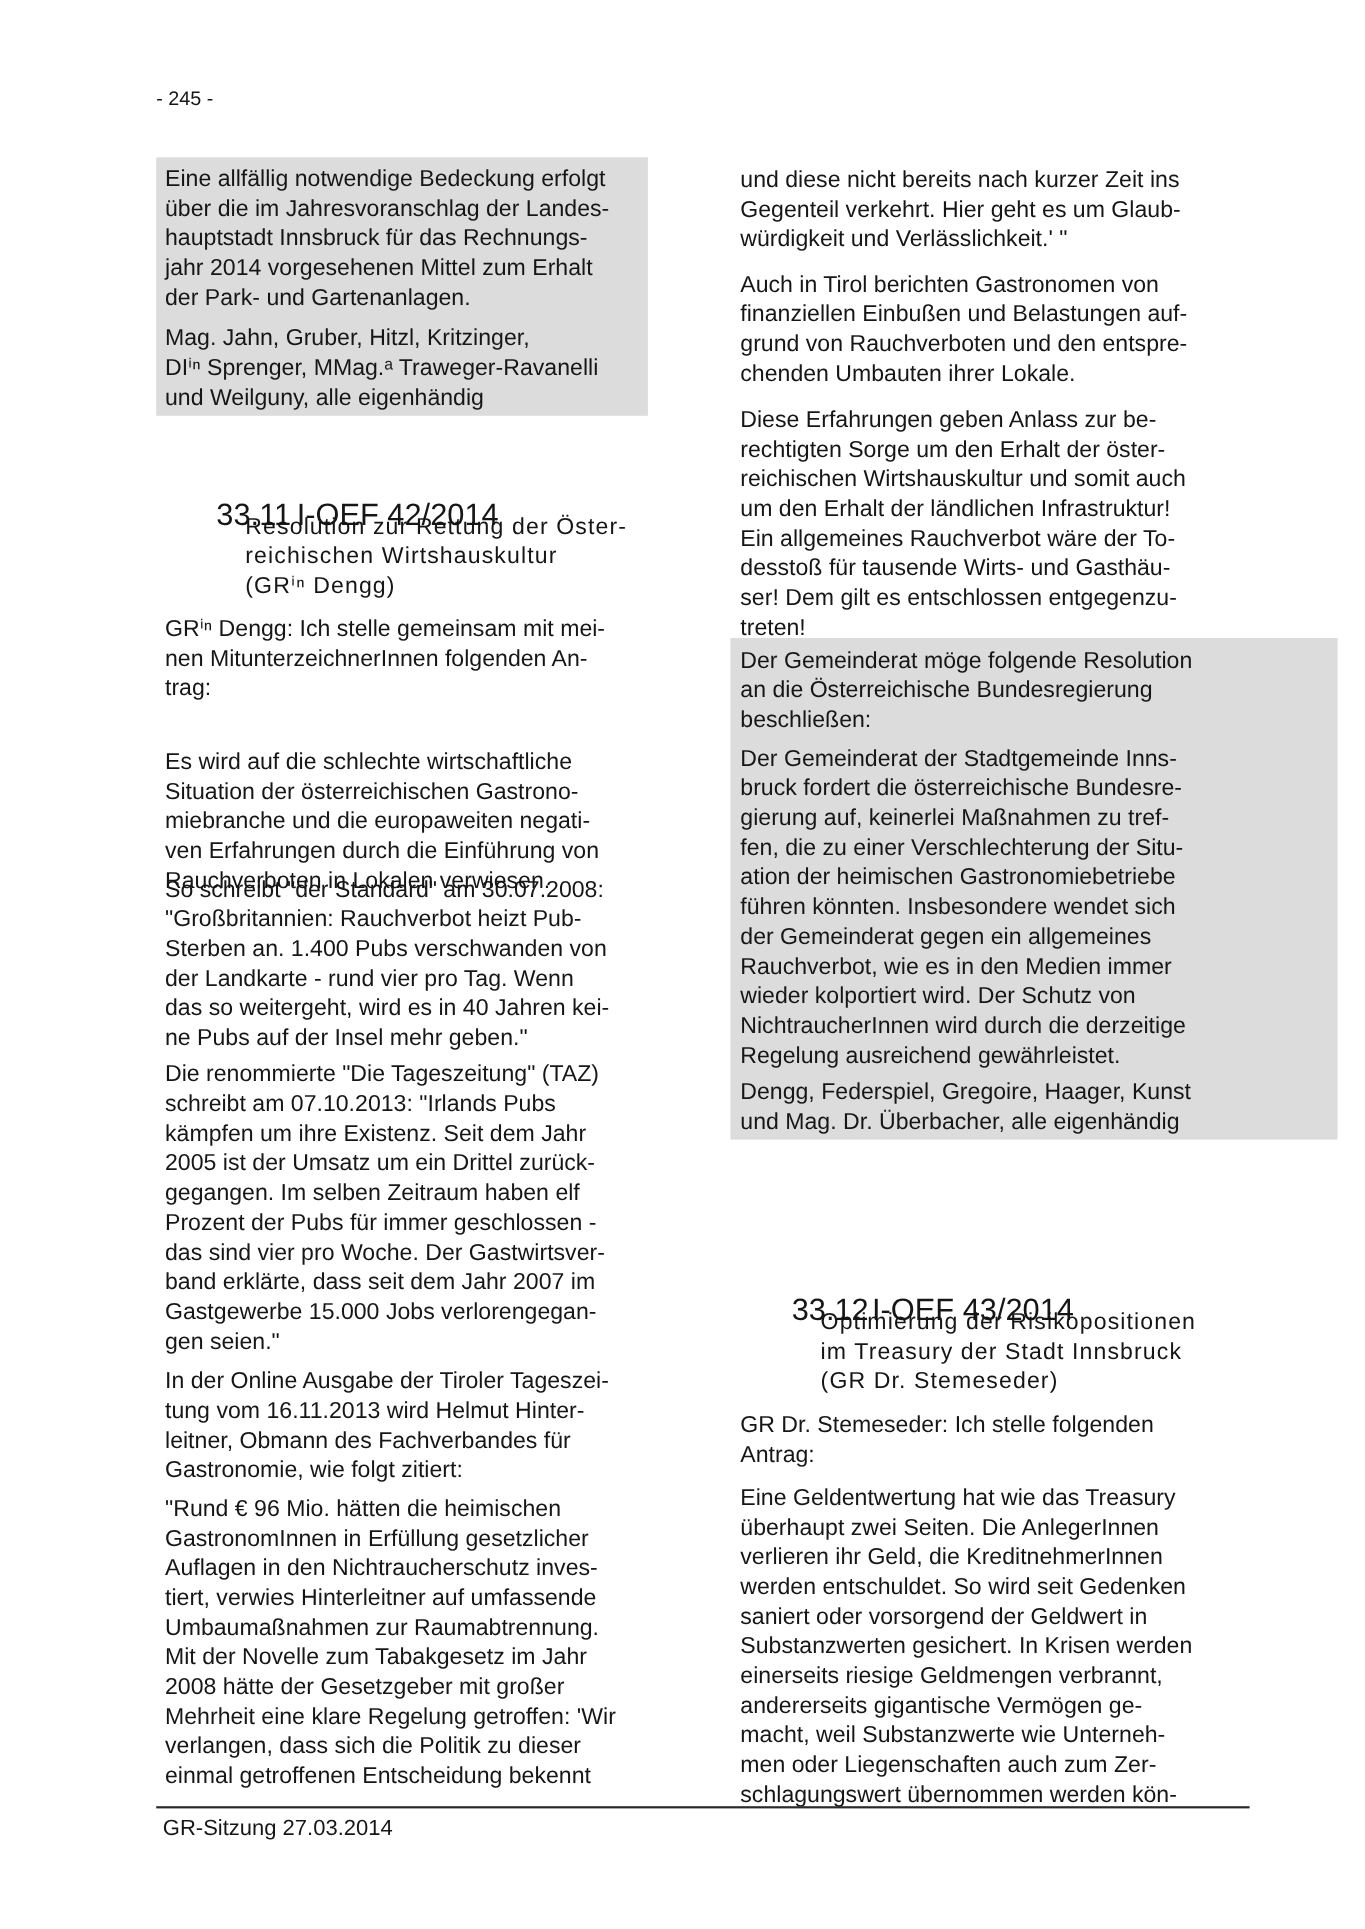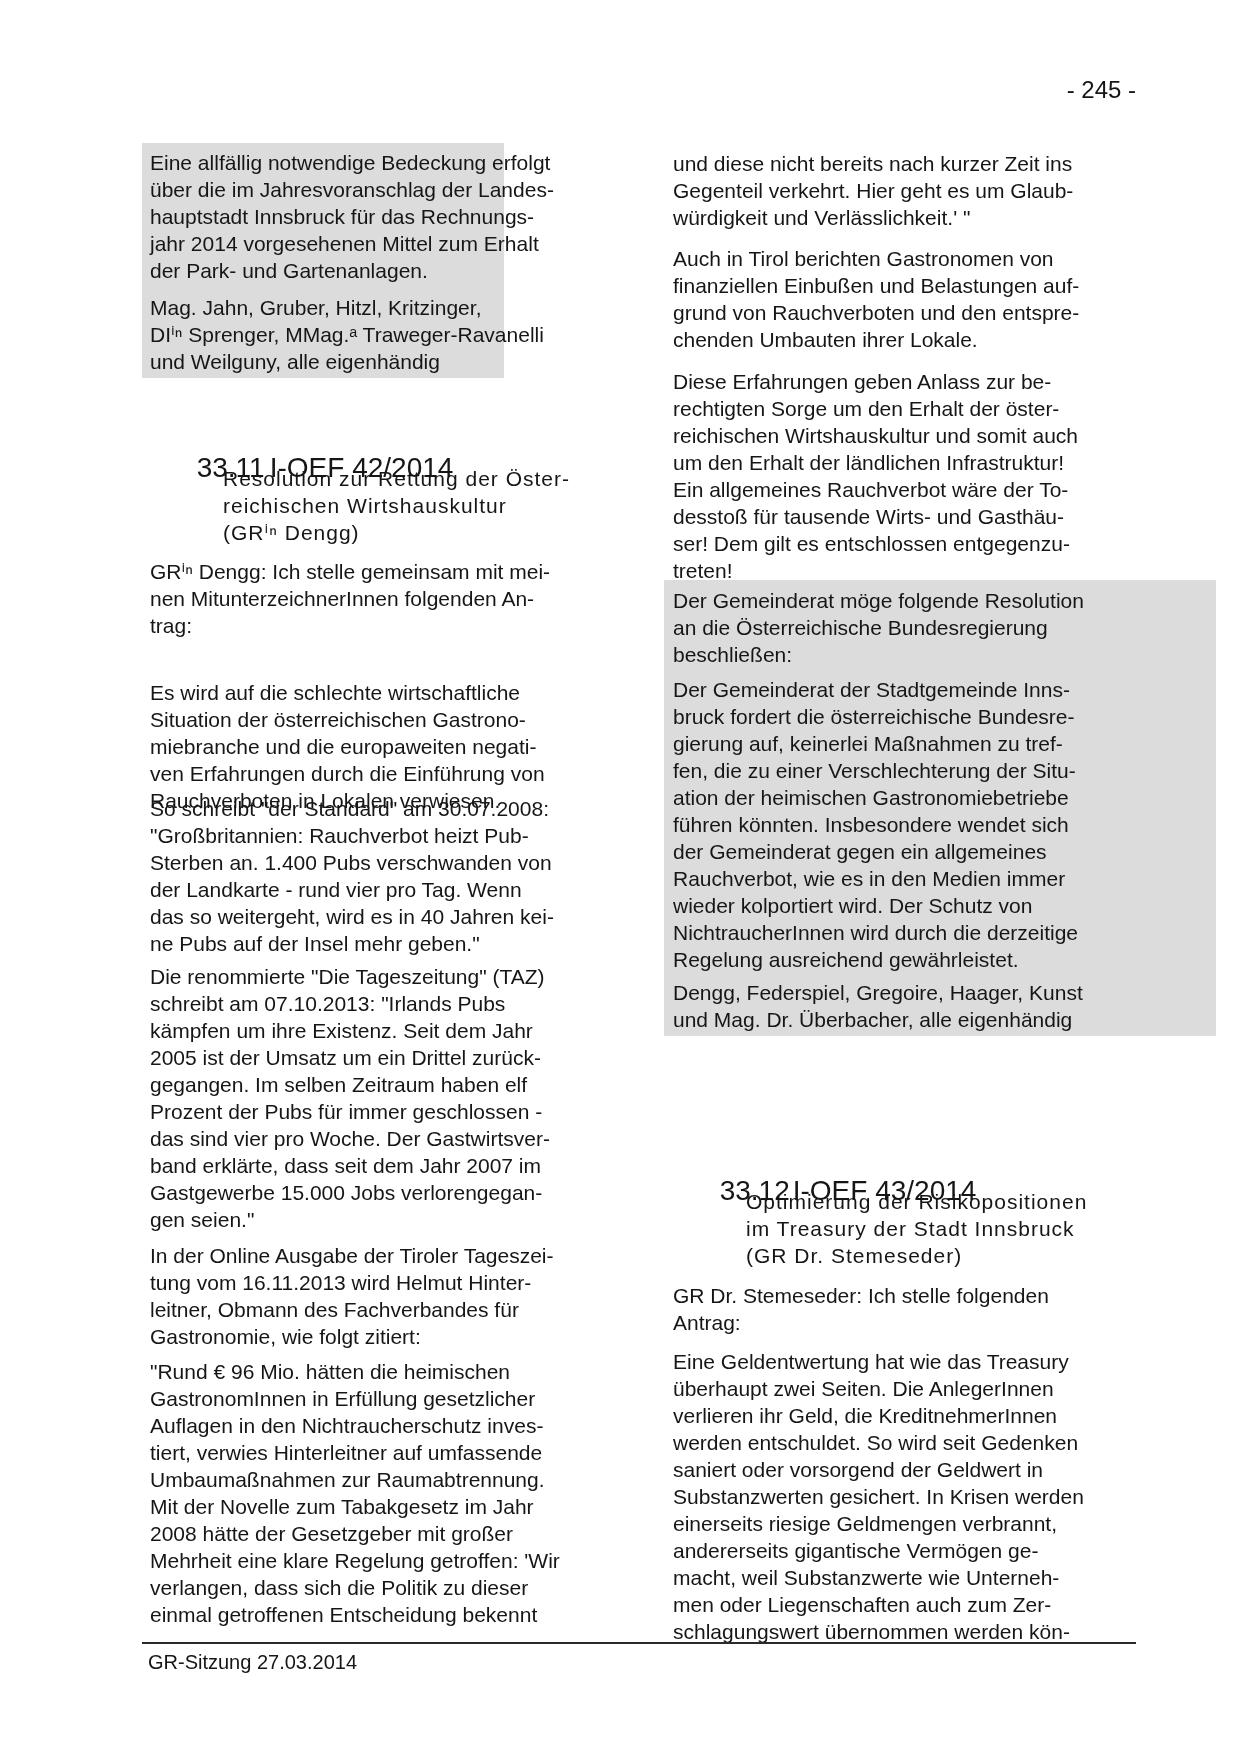--- a/index.html
+++ b/index.html
@@ -5,29 +5,29 @@
   html,body{margin:0;padding:0;background:#888;}
   .page{
     position:relative;width:1241px;height:1754px;background:#ffffff;
     font-family:"Liberation Sans","DejaVu Sans",sans-serif;color:#161616;
     margin:0 auto;overflow:hidden;
   }
   .block{position:absolute;}
   .lines{white-space:pre;font-size:21px;line-height:27px;margin:0;}
   .para-gap{margin-top:10px;}
   .highlight{background:#dcdcdc;}
-  .hl-left{left:-8px;top:143px;width:362px;padding:6px 0 3px 8px;box-sizing:border-box;}
+  .hl-left{left:-8px;top:143px;width:447px;padding:6px 0 3px 8px;box-sizing:border-box;}
   .hl-right{left:-9px;top:580px;width:552px;padding:7px 0 3px 9px;box-sizing:border-box;}
   .gap-a{margin-top:12px;}
   .gap-b{margin-top:8px;}
   .gap-c{margin-top:6px;}
   .heading{font-size:28px;line-height:27px;white-space:pre;}
   .h-num{display:inline-block;width:73px;}
   .subtitle{padding-left:73px;letter-spacing:1px;}
-  .page-number{position:absolute;top:76px;left:142px;width:994px;text-align:right;font-size:24px;line-height:27px;}
+  .page-number{position:absolute;top:76px;left:142px;width:994px;text-align:left;font-size:18px;line-height:27px;}
   .footer-rule{position:absolute;top:1642px;left:142px;width:994px;height:0;border-top:2px solid #2a2a2a;}
   .footer-text{position:absolute;top:1650px;left:148px;font-size:20px;line-height:25px;white-space:pre;}
   .col{position:absolute;top:0;height:1754px;}
   .col-left{left:150px;width:440px;}
   .col-right{left:673px;width:458px;}
 </style>
 </head>
 <body>
 
 <div class="page">

